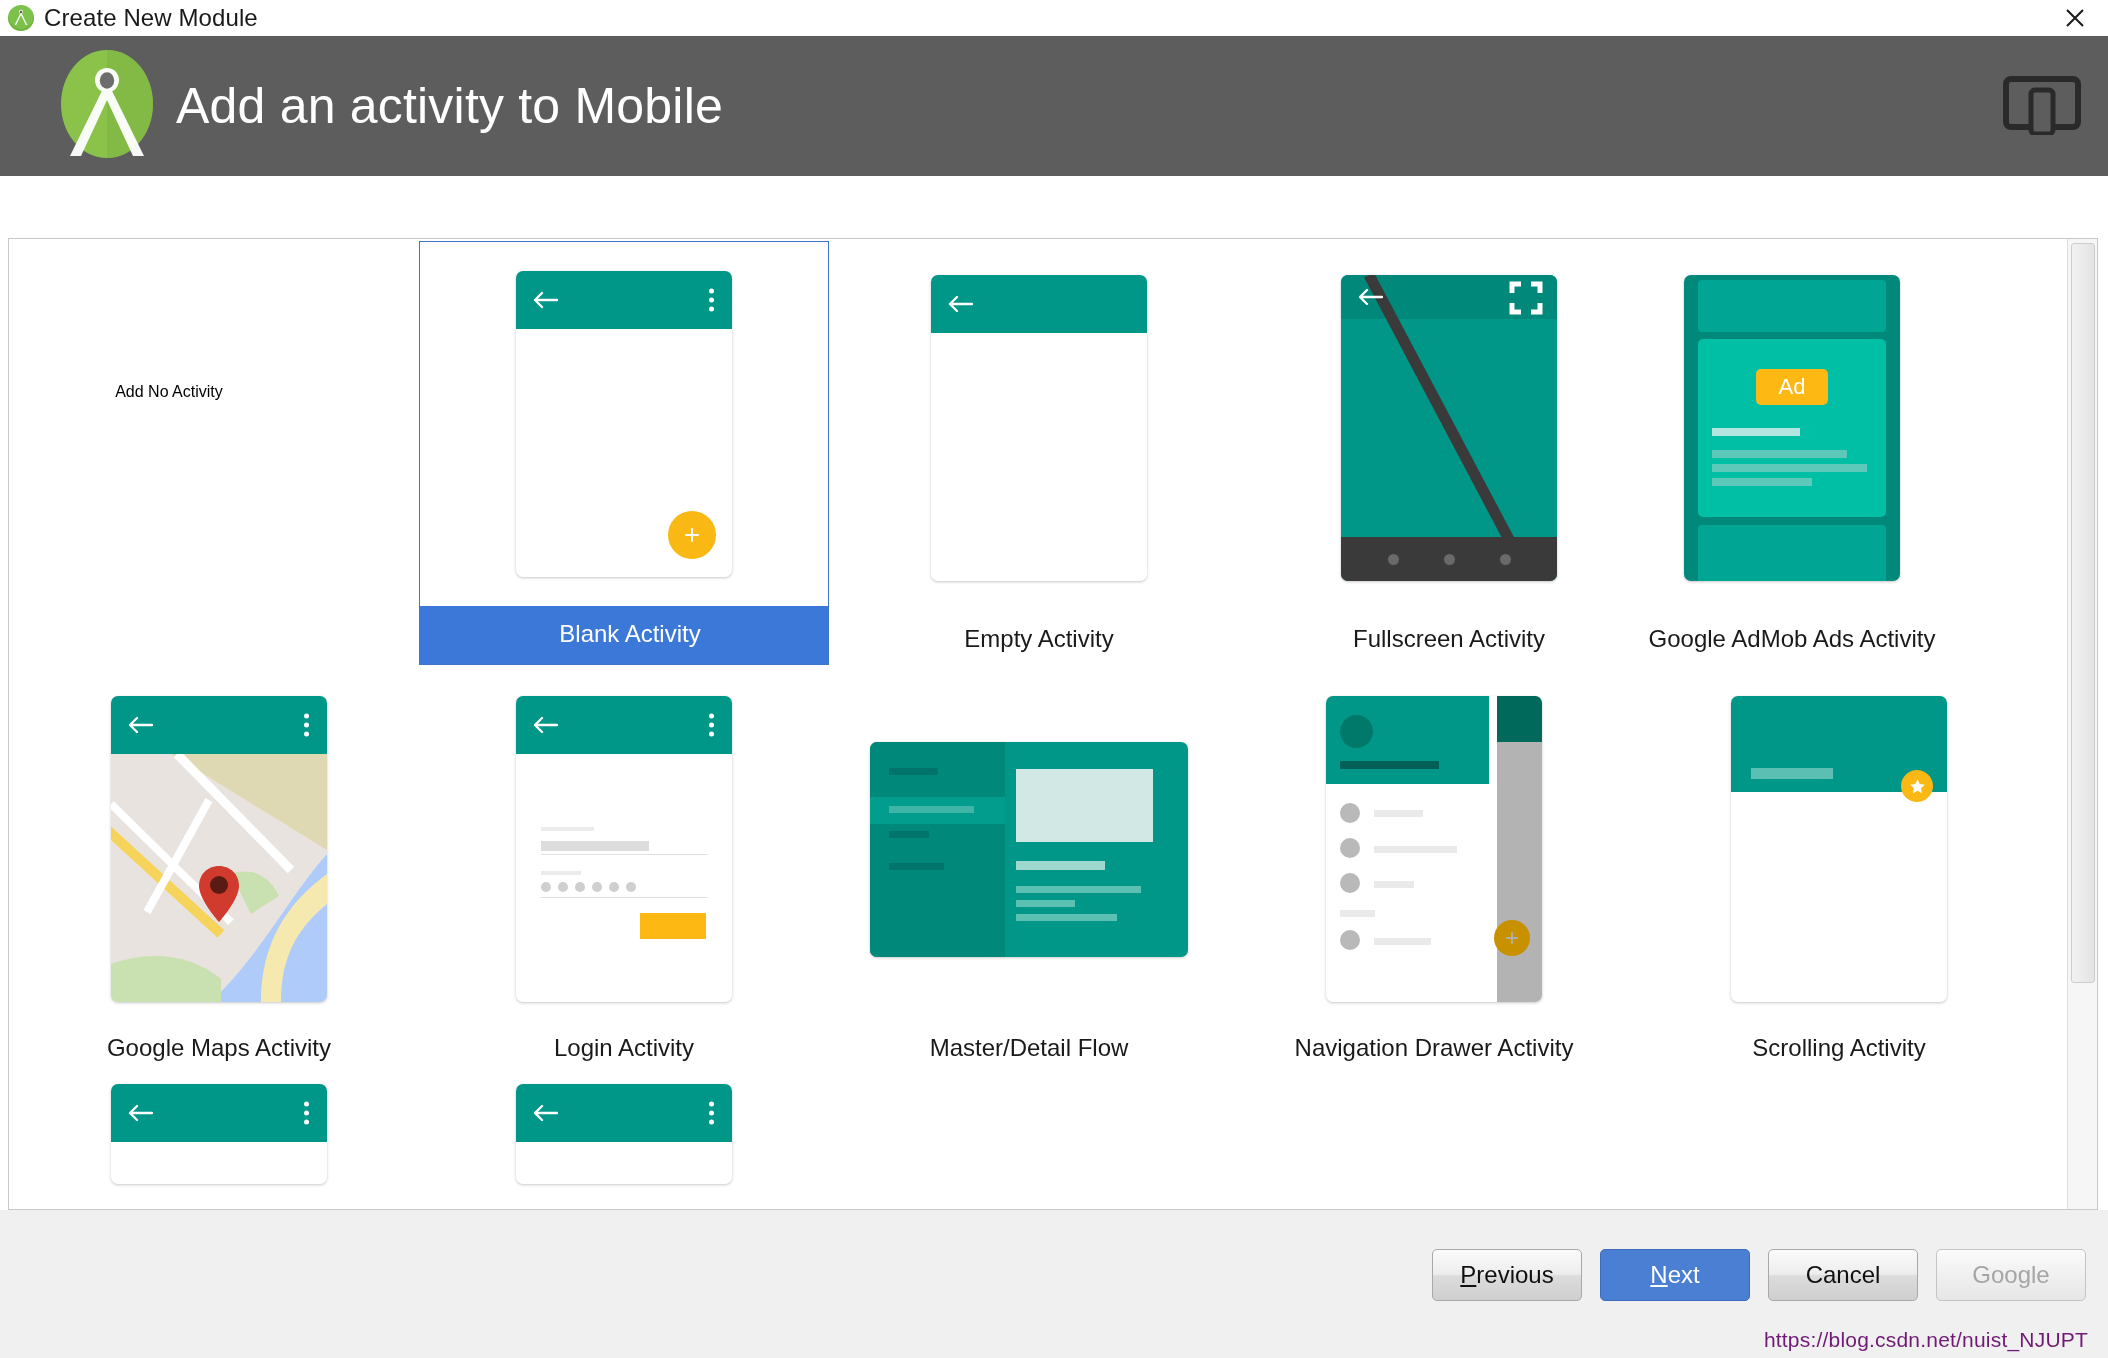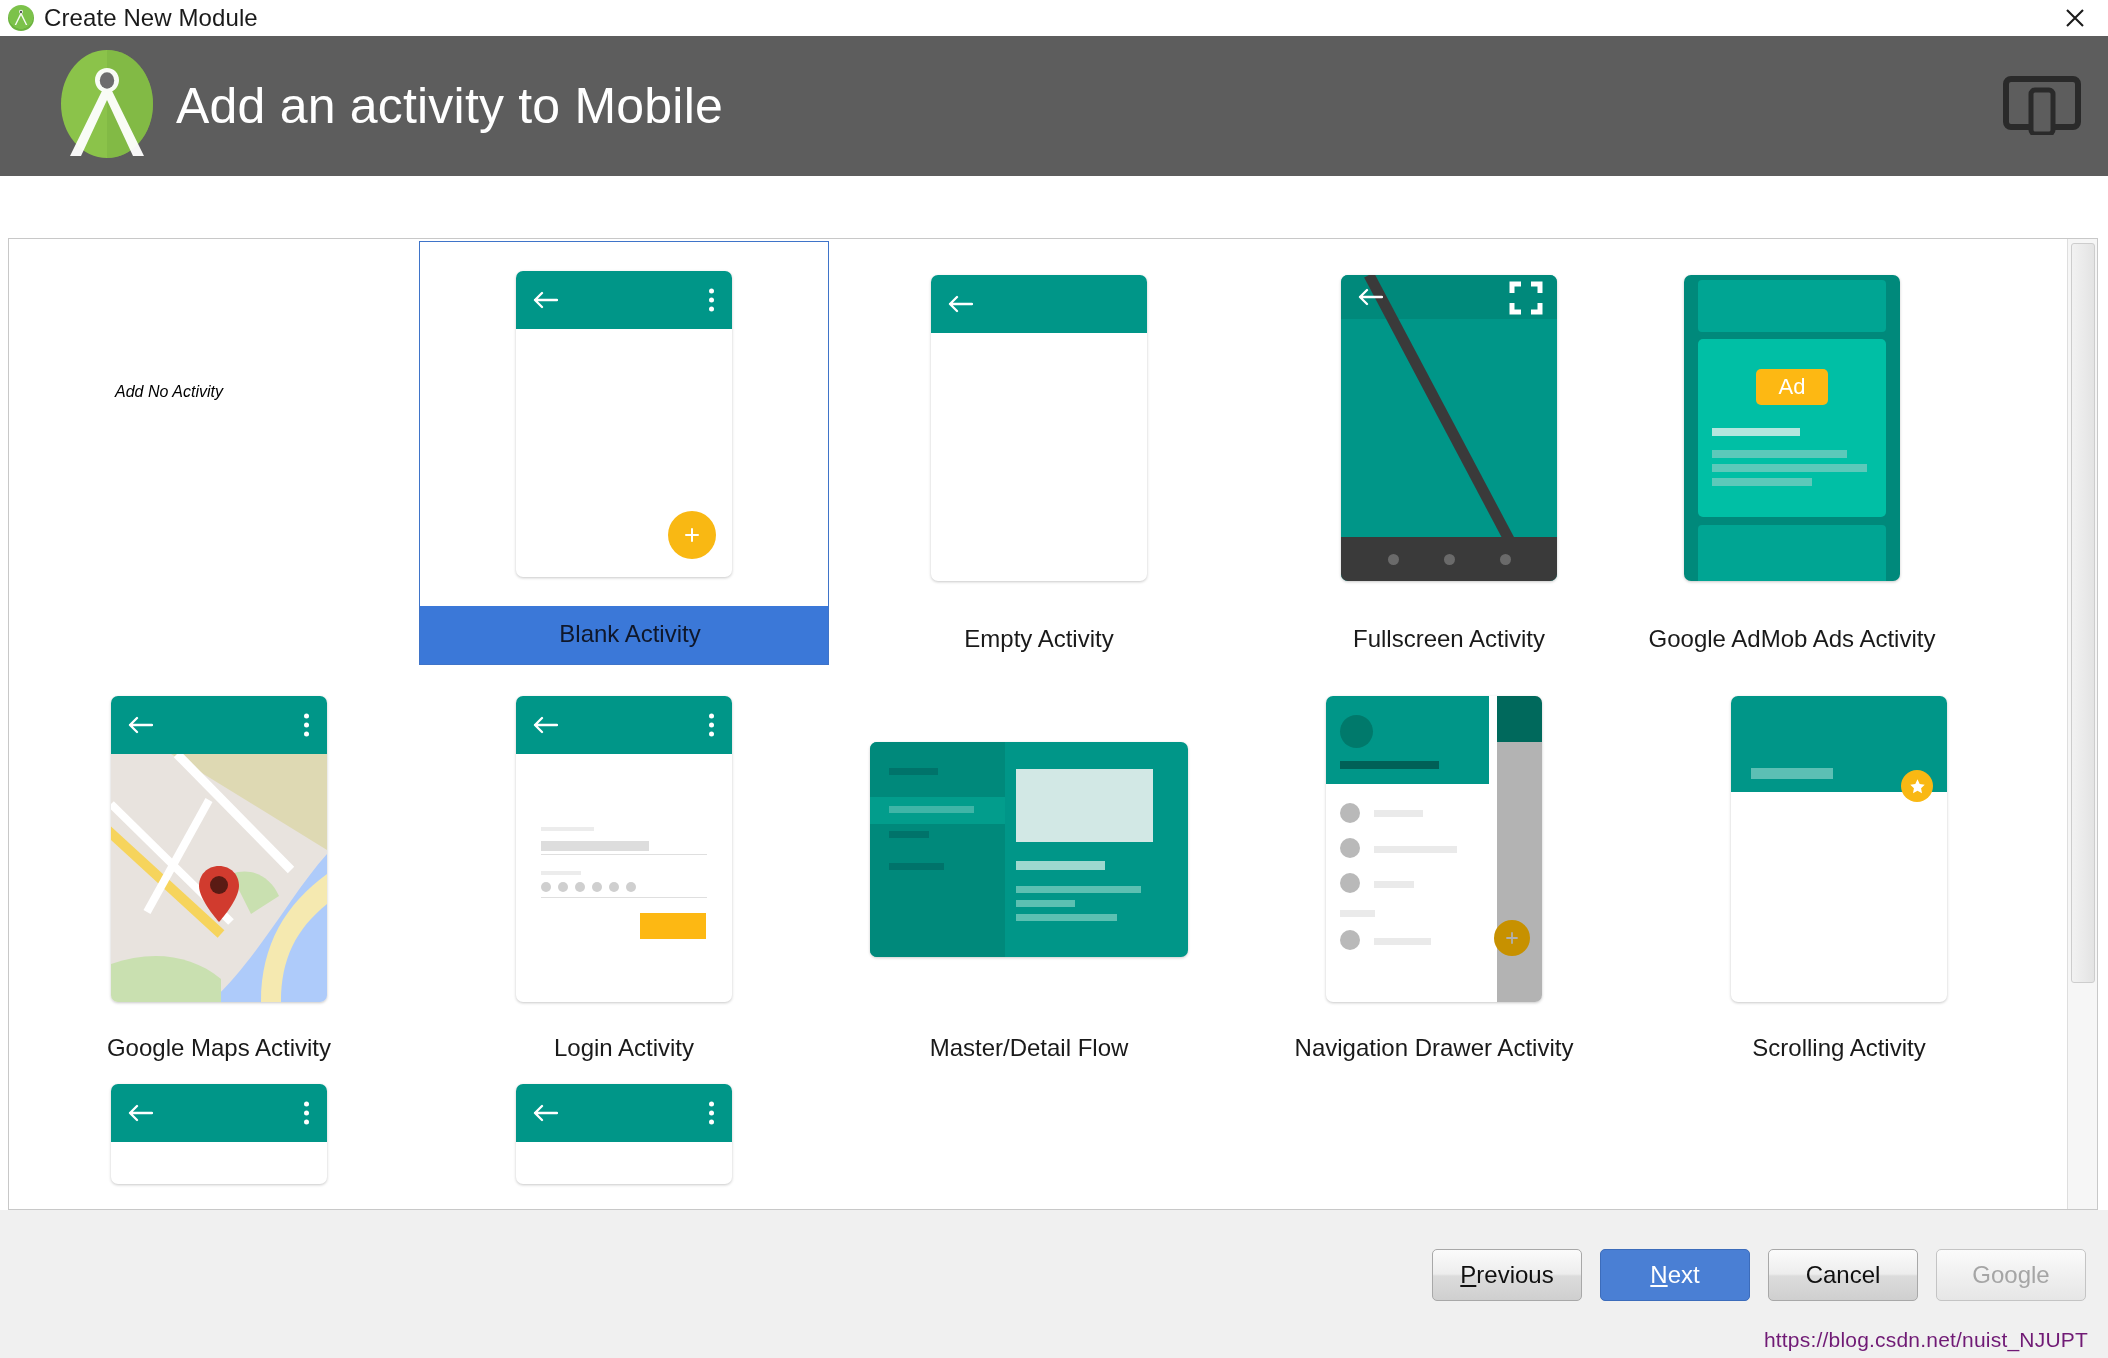--- a/index.html
+++ b/index.html
@@ -125,21 +125,21 @@
     width: 100%;
     text-align: center;
     font-size: 24px;
     color: #1a1a1a;
     padding: 10px 0 12px 0;
     box-sizing: border-box;
     white-space: nowrap;
   }
   .cell.selected .cell-label {
     background: #3b78d8;
-    color: #0f172a;
+    color: #ffffff;
     padding: 14px 0 16px 12px;
   }
 
   
   .phone {
     width: 216px;
     height: 306px;
     background: #ffffff;
     border-radius: 7px;
     box-shadow: 0 1px 3px rgba(0,0,0,.22);
@@ -281,21 +281,21 @@
   </div>
 </div>
 
 <div class="content-panel">
   <div class="grid">
 
     <div class="cell" style="left:10px; top:2px; width:300px; height:320px;">
       <div class="cell-inner">
         <div class="thumb-wrap"></div>
       </div>
-      <div style="position:absolute; left:0; top:142px; width:300px; text-align:center;font-style:italic;">Add No Activity</div>
+      <div style="position:absolute; left:0; top:142px; width:300px; text-align:center;">Add No Activity</div>
     </div>
 
     <div class="cell selected" style="left:410px; top:2px; width:410px; height:424px;">
       <div class="cell-inner">
         <div class="thumb-wrap">
           <div class="phone">
             <div class="appbar">
               <svg class="back" width="26" height="20" viewBox="0 0 26 20">
                 <path d="M25 10 H3 M10 3 L3 10 L10 17" stroke="#ffffff" stroke-width="2.3" fill="none" stroke-linecap="round" stroke-linejoin="round"></path>
               </svg>

